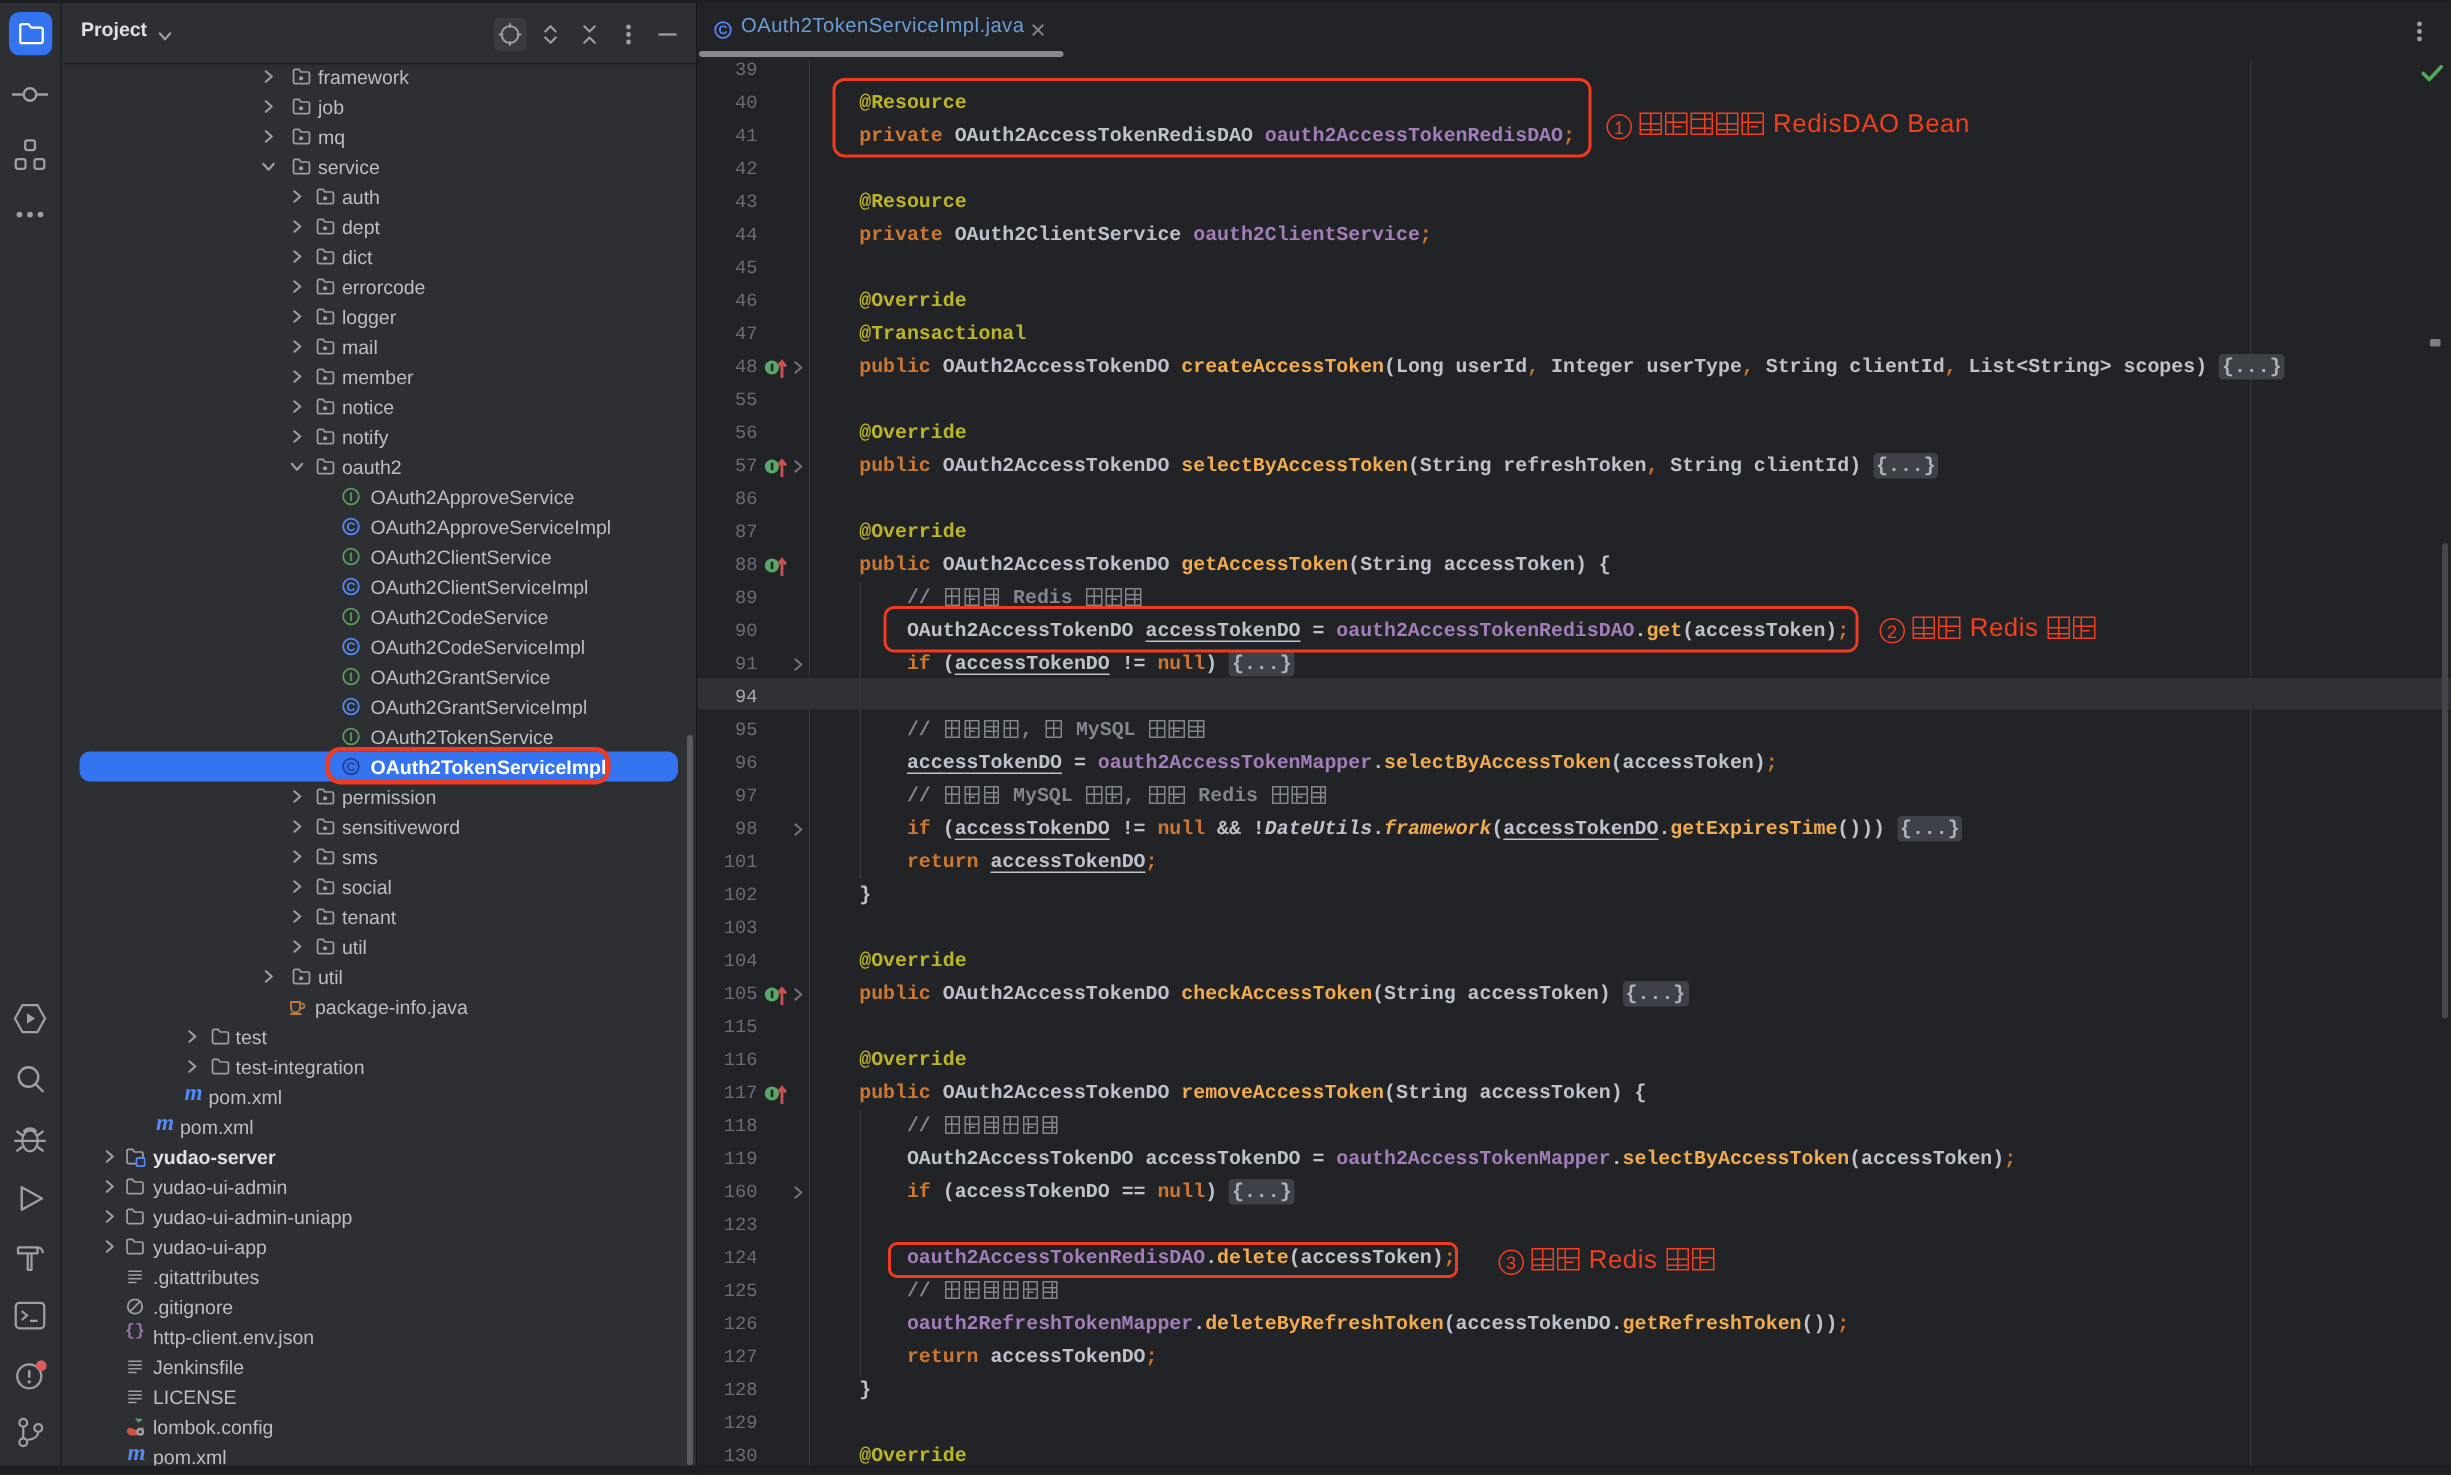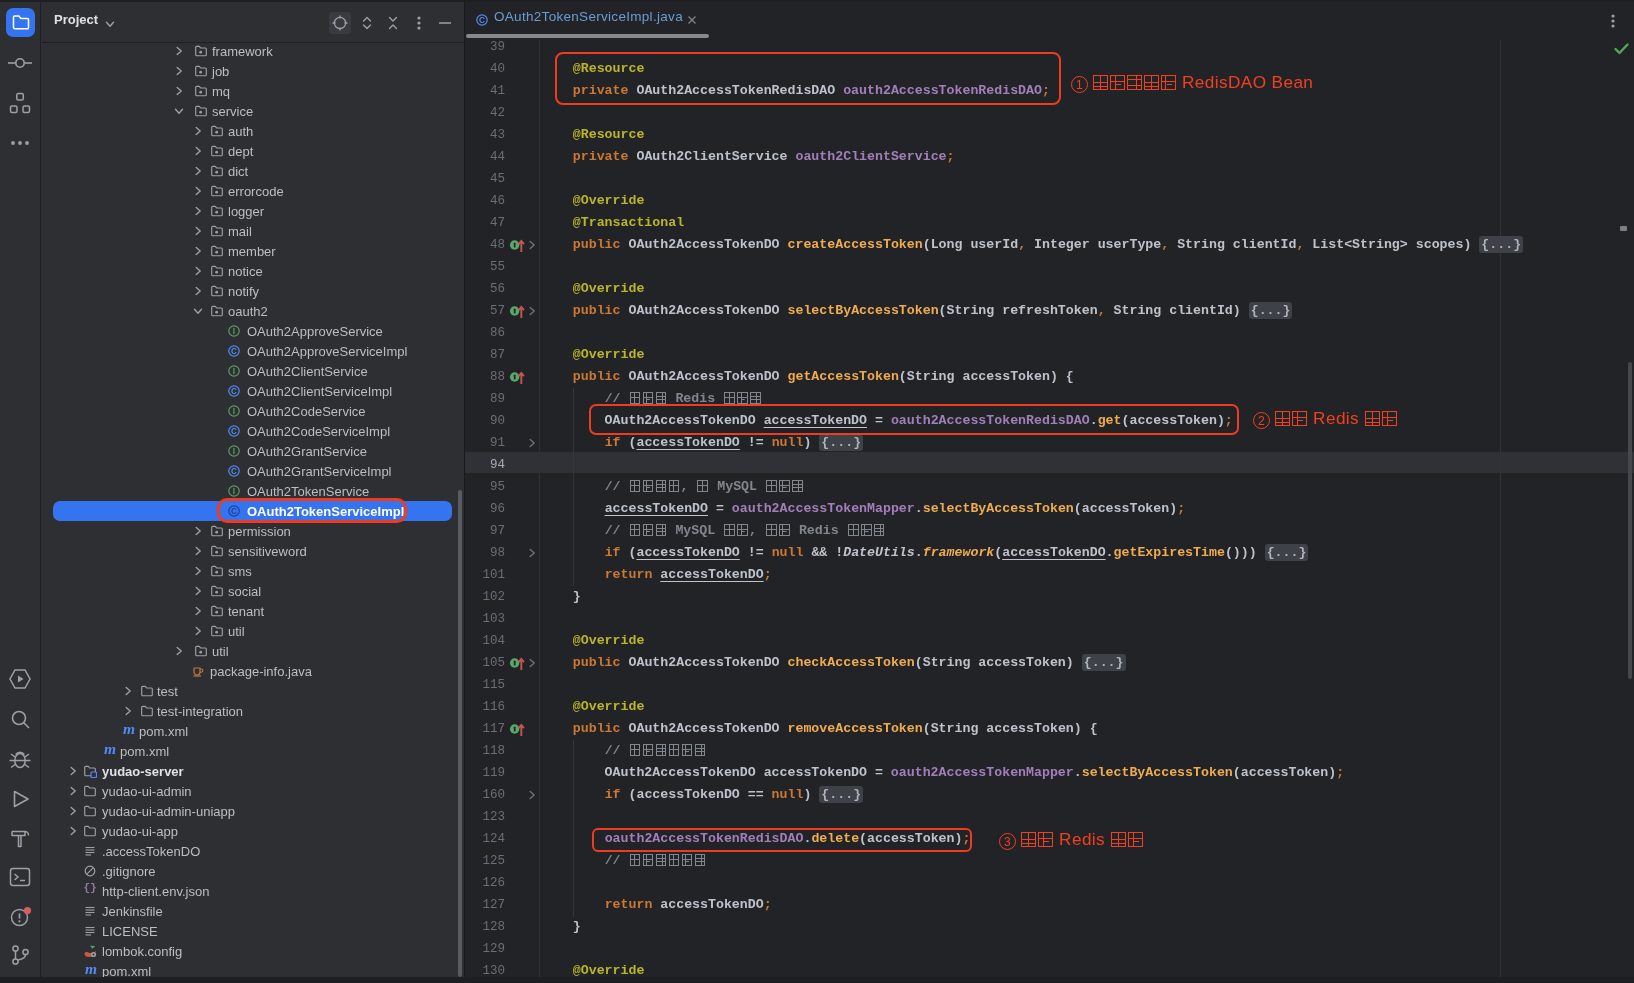--- a/index.html
+++ b/index.html
@@ -425,21 +425,21 @@
     </svg>
 <div class="tt" style="left:102px;top:821px">yudao-ui-app</div>
 <svg style="position:absolute;left:83px;top:844px" width="14" height="14" viewBox="0 0 14 14">
       <g stroke="#9DA0A6" stroke-width="1.1">
         <line x1="2.5" y1="3.5" x2="11.5" y2="3.5"></line>
         <line x1="2.5" y1="6" x2="11.5" y2="6"></line>
         <line x1="2.5" y1="8.5" x2="11.5" y2="8.5"></line>
         <line x1="2.5" y1="11" x2="8" y2="11"></line>
       </g>
     </svg>
-<div class="tt" style="left:102px;top:841px">.accessTokenDO</div>
+<div class="tt" style="left:102px;top:841px">.gitattributes</div>
 <svg style="position:absolute;left:83px;top:864px" width="14" height="14" viewBox="0 0 14 14">
       <circle cx="7" cy="7" r="4.8" fill="none" stroke="#9DA0A6" stroke-width="1.2"></circle>
       <line x1="3.8" y1="10.2" x2="10.2" y2="3.8" stroke="#9DA0A6" stroke-width="1.2"></line>
     </svg>
 <div class="tt" style="left:102px;top:861px">.gitignore</div>
 <div style="position:absolute;left:82px;top:882px;width:16px;color:#9876AA;font:bold 11px 'Liberation Mono',monospace;text-align:center">{}</div>
 <div class="tt" style="left:102px;top:881px">http-client.env.json</div>
 <svg style="position:absolute;left:83px;top:904px" width="14" height="14" viewBox="0 0 14 14">
       <g stroke="#9DA0A6" stroke-width="1.1">
         <line x1="2.5" y1="3.5" x2="11.5" y2="3.5"></line>
@@ -599,20 +599,21 @@
 <svg style="position:absolute;left:527px;top:790px" width="10" height="10" viewBox="0 0 10 10">
       <path d="M3.2 1.5 L7.2 5 L3.2 8.5" fill="none" stroke="#6F737A" stroke-width="1.4" stroke-linecap="round" stroke-linejoin="round"></path>
     </svg>
 <div class="cl" style="top:784px">&nbsp;&nbsp;&nbsp;&nbsp;&nbsp;&nbsp;&nbsp;&nbsp;<s class="k">if</s> (accessTokenDO == <s class="k">null</s>) <s class="fold">{...}</s></div>
 <div class="gnum" style="top:806px">123</div>
 <div class="gnum" style="top:828px">124</div>
 <div class="cl" style="top:828px">&nbsp;&nbsp;&nbsp;&nbsp;&nbsp;&nbsp;&nbsp;&nbsp;<s class="f">oauth2AccessTokenRedisDAO</s>.<s class="m">delete</s>(accessToken)<s class="k">;</s></div>
 <div class="gnum" style="top:850px">125</div>
 <div class="cl" style="top:850px">&nbsp;&nbsp;&nbsp;&nbsp;&nbsp;&nbsp;&nbsp;&nbsp;<s class="c">// <i class="cc v0"></i><i class="cc v1"></i><i class="cc v2"></i><i class="cc v0"></i><i class="cc v1"></i><i class="cc v2"></i></s></div>
 <div class="gnum" style="top:872px">126</div>
+<div class="cl" style="top:872px">&nbsp;&nbsp;&nbsp;&nbsp;&nbsp;&nbsp;&nbsp;&nbsp;<s class="f">oauth2RefreshTokenMapper</s>.<s class="m">deleteByRefreshToken</s>(accessTokenDO.<s class="m">getRefreshToken</s>())<s class="k">;</s></div>
 <div class="gnum" style="top:894px">127</div>
 <div class="cl" style="top:894px">&nbsp;&nbsp;&nbsp;&nbsp;&nbsp;&nbsp;&nbsp;&nbsp;<s class="k">return</s> accessTokenDO<s class="k">;</s></div>
 <div class="gnum" style="top:916px">128</div>
 <div class="cl" style="top:916px">&nbsp;&nbsp;&nbsp;&nbsp;}</div>
 <div class="gnum" style="top:938px">129</div>
 <div class="gnum" style="top:960px">130</div>
 <div class="cl" style="top:960px">&nbsp;&nbsp;&nbsp;&nbsp;<s class="a">@Override</s></div>
 
 <div class="redbox" style="left:555px;top:52px;width:506px;height:53px"></div>
 <div class="redbox" style="left:589px;top:404px;width:650px;height:31px;border-radius:7px"></div>

